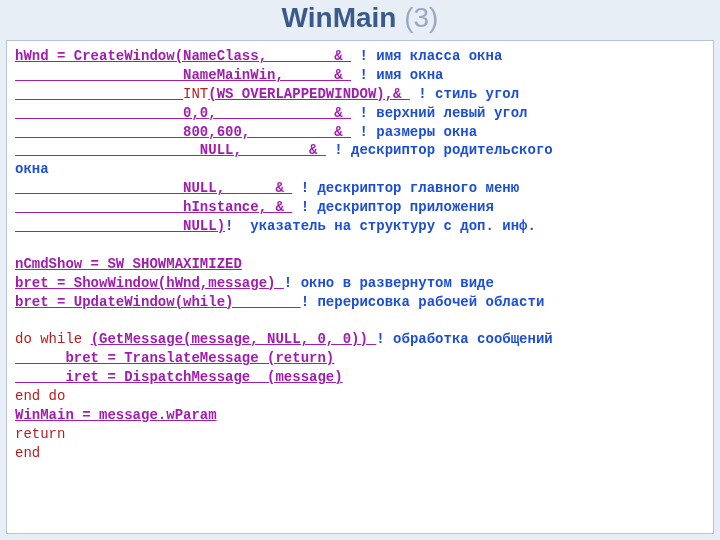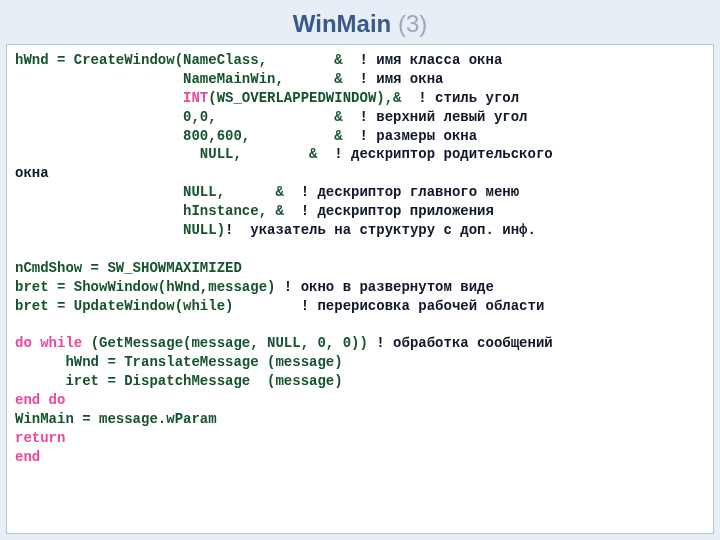--- a/index.html
+++ b/index.html
@@ -12,40 +12,40 @@
     }
     .slide {
       width: 100%;
       height: 100%;
       display: flex;
       flex-direction: column;
     }
     .title {
       text-align: center;
       font-family: Arial, sans-serif;
-      font-size: 24px;
+      font-size: 28px;
       font-weight: bold;
-      padding: 10px 0 4px;
+      padding: 2px 0 4px;
     }
     .title .main { color: #3a5a8a; }
     .title .sub { color: #9aa8c0; font-weight: normal; }
     .code-box {
       background: #ffffff;
       border: 1px solid #b8c4d4;
       margin: 2px 6px 6px 6px;
       padding: 6px 8px;
       font-size: 14px;
       line-height: 1.35;
       white-space: pre;
       flex: 1;
       overflow: hidden;
     }
-    .kw { color: #ec4899; font-weight: bold; }
-    .cm { color: #0f172a; font-weight: bold; }
-    .plain { color: #14532d; font-weight: bold; }
+    .kw { color: #b91c1c; font-weight: normal; }
+    .cm { color: #1d4ed8; font-weight: bold; }
+    .plain { color: #a21caf; font-weight: bold; text-decoration: underline; }
   </style>
 </head>
 <body>
 
 <div class="slide">
   <div class="title">
     <span class="main">WinMain</span><span class="sub">  (3)</span>
   </div>
   <div class="code-box"><span class="plain">hWnd = CreateWindow(NameClass,        &amp; </span><span class="cm"> ! имя класса окна</span>
 <span class="plain">                    NameMainWin,      &amp; </span><span class="cm"> ! имя окна</span>
@@ -56,19 +56,19 @@
 <span class="cm">окна</span>
 <span class="plain">                    NULL,      &amp; </span><span class="cm"> ! дескриптор главного меню</span>
 <span class="plain">                    hInstance, &amp; </span><span class="cm"> ! дескриптор приложения</span>
 <span class="plain">                    NULL)</span><span class="cm">!  указатель на структуру с доп. инф.</span>
 <span class="plain"></span>
 <span class="plain">nCmdShow = SW_SHOWMAXIMIZED</span>
 <span class="plain">bret = ShowWindow(hWnd,message) </span><span class="cm">! окно в развернутом виде</span>
 <span class="plain">bret = UpdateWindow(while)        </span><span class="cm">! перерисовка рабочей области</span>
 <span class="plain"></span>
 <span class="kw">do while </span><span class="plain">(GetMessage(message, NULL, 0, 0)) </span><span class="cm">! обработка сообщений</span>
-<span class="plain">      hWnd = TranslateMessage (message)</span>
+<span class="plain">      bret = TranslateMessage (return)</span>
 <span class="plain">      iret = DispatchMessage  (message)</span>
 <span class="kw">end do</span>
 <span class="plain">WinMain = message.wParam</span>
 <span class="kw">return</span>
 <span class="kw">end</span></div>
 </div>
 
 </body></html>

